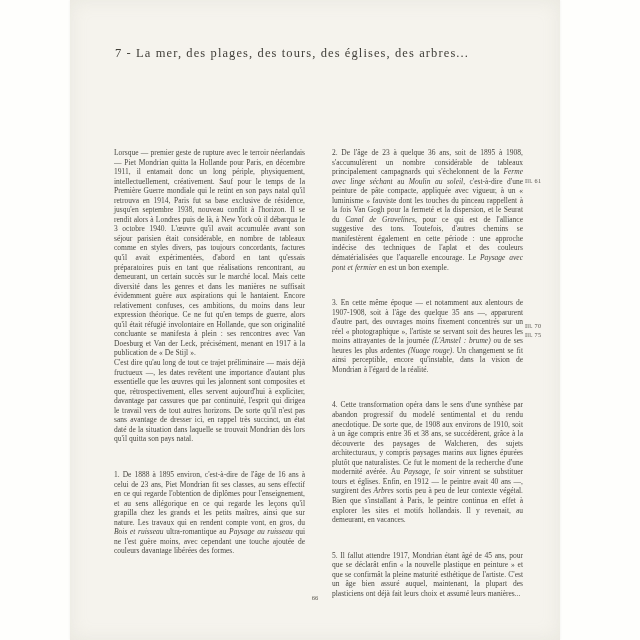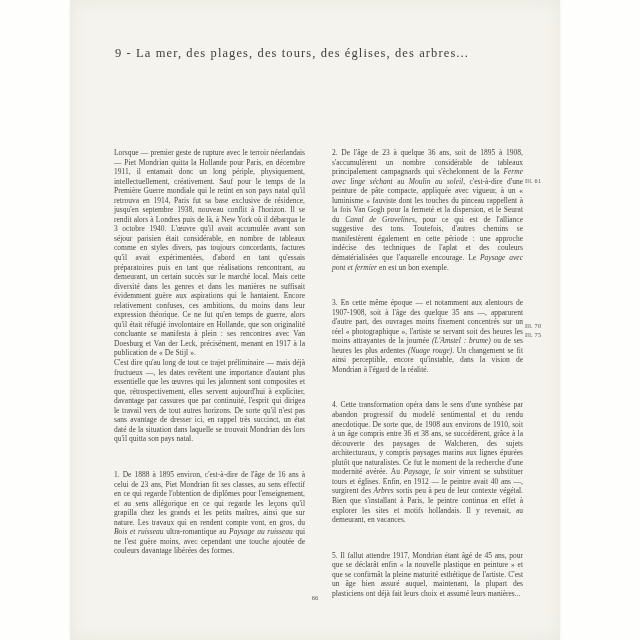--- a/index.html
+++ b/index.html
@@ -84,21 +84,21 @@
     color: #5a584f;
   }
 </style>
 </head>
 <body>
 
 <div class="scene">
   <div class="book-page">
     <div class="page-inner">
 
-      <h1 class="chapter-title">9 - La mer, des plages, des tours, des églises, des arbres...</h1>
+      <h1 class="chapter-title">7 - La mer, des plages, des tours, des églises, des arbres...</h1>
 
       <div class="columns">
         <div class="col">
           <p class="para"><span>Lorsque — premier geste de rupture avec le terroir néerlandais — Piet Mondrian quitta la Hollande pour Paris, en décembre 1911, il entamait donc un long périple, physiquement, intellectuellement, créativement. Sauf pour le temps de la Première Guerre mondiale qui le retint en son pays natal qu'il retrouva en 1914, Paris fut sa base exclusive de résidence, jusqu'en septembre 1938, nouveau conflit à l'horizon. Il se rendit alors à Londres puis de là, à New York où il débarqua le 3 octobre 1940. L'œuvre qu'il avait accumulée avant son séjour parisien était considérable, en nombre de tableaux comme en styles divers, pas toujours concordants, factures qu'il avait expérimentées, d'abord en tant qu'essais préparatoires puis en tant que réalisations rencontrant, au demeurant, un certain succès sur le marché local. Mais cette diversité dans les genres et dans les manières ne suffisait évidemment guère aux aspirations qui le hantaient. Encore relativement confuses, ces ambitions, du moins dans leur expression théorique. Ce ne fut qu'en temps de guerre, alors qu'il était réfugié involontaire en Hollande, que son originalité concluante se manifesta à plein : ses rencontres avec Van Doesburg et Van der Leck, précisément, menant en 1917 à la publication de « De Stijl ».</span></p>
           <p class="para"><span>C'est dire qu'au long de tout ce trajet préliminaire — mais déjà fructueux —, les dates revêtent une importance d'autant plus essentielle que les œuvres qui les jalonnent sont composites et que, rétrospectivement, elles servent aujourd'hui à expliciter, davantage par cassures que par continuité, l'esprit qui dirigea le travail vers de tout autres horizons. De sorte qu'il n'est pas sans avantage de dresser ici, en rappel très succinct, un état daté de la situation dans laquelle se trouvait Mondrian dès lors qu'il quitta son pays natal.</span></p>
           <p class="para spaced"><span>1. De 1888 à 1895 environ, c'est-à-dire de l'âge de 16 ans à celui de 23 ans, Piet Mondrian fit ses classes, au sens effectif en ce qui regarde l'obtention de diplômes pour l'enseignement, et au sens allégorique en ce qui regarde les leçons qu'il grapilla chez les grands et les petits maîtres, ainsi que sur nature. Les travaux qui en rendent compte vont, en gros, du </span><i>Bois et ruisseau</i><span> ultra-romantique au </span><i>Paysage au ruisseau</i><span> qui ne l'est guère moins, avec cependant une touche ajoutée de couleurs davantage libérées des formes.</span></p>
         </div>
         <div class="col">
           <p class="para"><span>2. De l'âge de 23 à quelque 36 ans, soit de 1895 à 1908, s'accumulèrent un nombre considérable de tableaux principalement campagnards qui s'échelonnent de la </span><i>Ferme avec linge séchant</i><span> au </span><i>Moulin au soleil</i><span>, c'est-à-dire d'une peinture de pâte compacte, appliquée avec vigueur, à un « luminisme » fauviste dont les touches du pinceau rappellent à la fois Van Gogh pour la fermeté et la dispersion, et le Seurat du </span><i>Canal de Gravelines</i><span>, pour ce qui est de l'alliance suggestive des tons. Toutefois, d'autres chemins se manifestèrent également en cette période : une approche indécise des techniques de l'aplat et des couleurs dématérialisées que l'aquarelle encourage. Le </span><i>Paysage avec pont et fermier</i><span> en est un bon exemple.</span></p>
           <p class="para spaced"><span>3. En cette même époque — et notamment aux alentours de 1907-1908, soit à l'âge des quelque 35 ans —, apparurent d'autre part, des ouvrages moins fixement concentrés sur un réel « photographique », l'artiste se servant soit des heures les moins attrayantes de la journée </span><i>(L'Amstel : brume)</i><span> ou de ses heures les plus ardentes </span><i>(Nuage rouge)</i><span>. Un changement se fit ainsi perceptible, encore qu'instable, dans la vision de Mondrian à l'égard de la réalité.</span></p>

